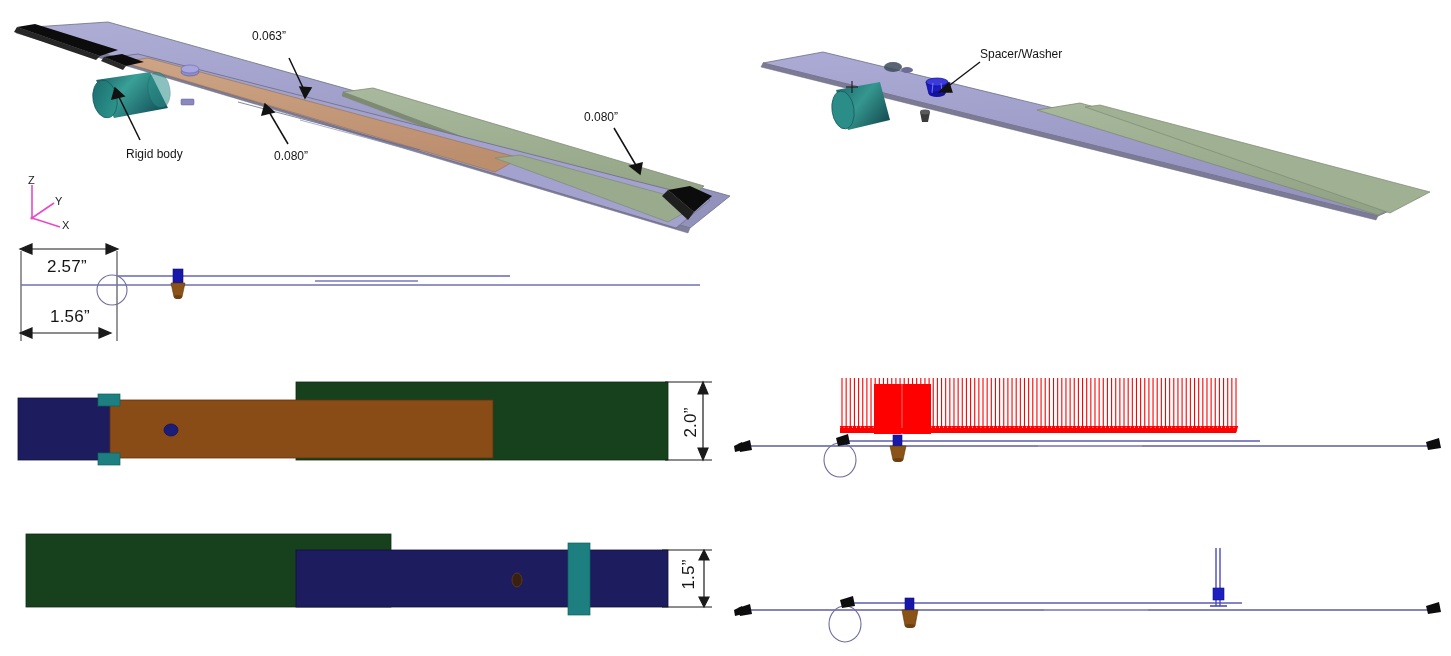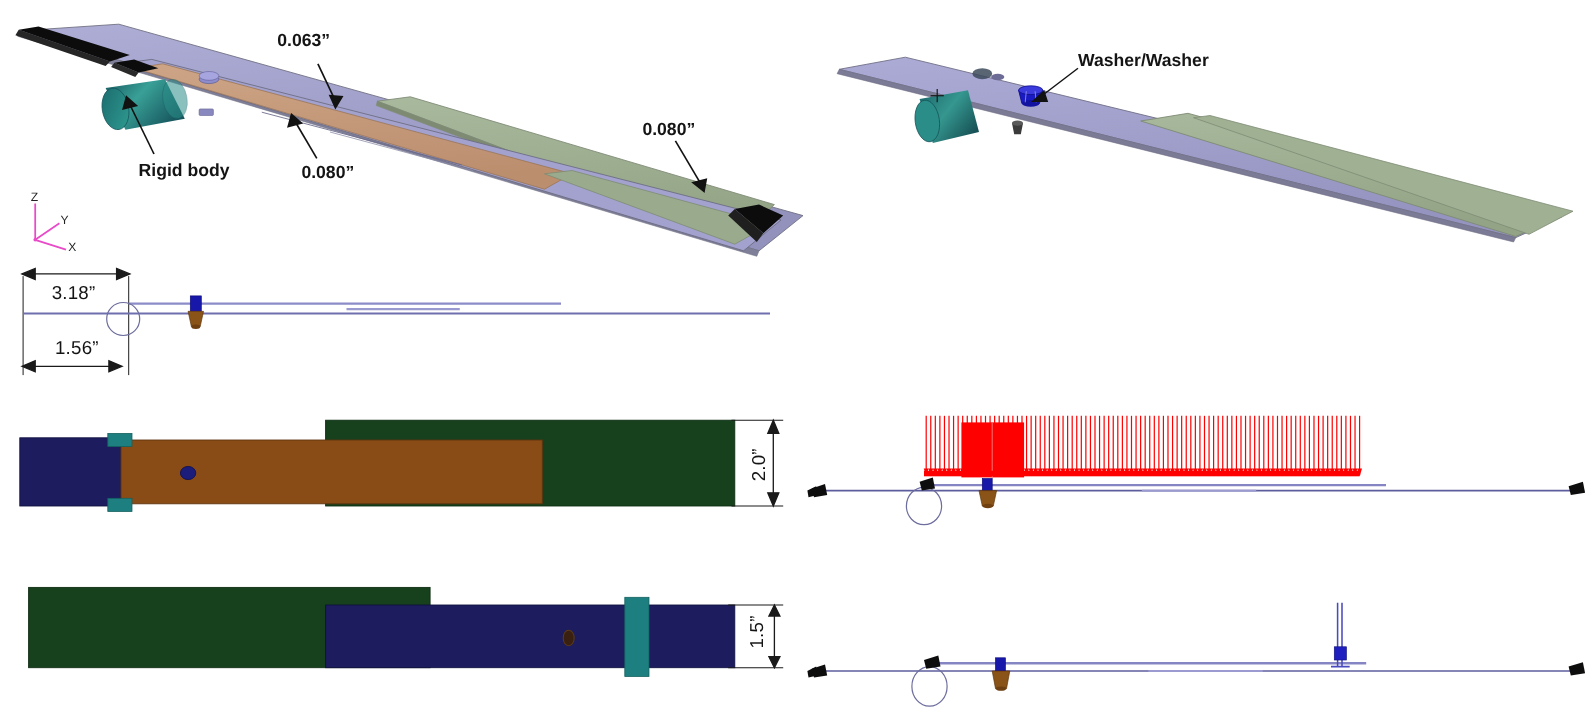--- a/index.html
+++ b/index.html
@@ -29,22 +29,22 @@
     color: #141414;
     white-space: nowrap;
     line-height: 1;
   }
   .lbl-dim {
     font-size: 17px;
     font-weight: 400;
     letter-spacing: 0.2px;
   }
   .lbl-call {
-    font-size: 16px;
-    font-weight: 700;
+    font-size: 12px;
+    font-weight: 400;
   }
   .lbl-axis {
     font-size: 11px;
     color: #222;
   }
   .rot90 {
     transform: rotate(-90deg);
     transform-origin: 50% 50%;
   }
   svg { display: block; overflow: visible; }
@@ -231,21 +231,21 @@
         <polygon points="190,112 200,112 198,122 192,122" fill="#3b3b3b"></polygon>
         <ellipse cx="195" cy="112" rx="5" ry="2.4" fill="#5a5a5a"></ellipse>
       </g>
 
       <g stroke="#121212" stroke-width="1.3" fill="#121212">
         <line x1="250" y1="62" x2="216" y2="88"></line>
         <polygon points="209,92 219,83 222,92"></polygon>
       </g>
     </svg>
 
-    <div class="lbl lbl-call" style="left:250px; top:48px;">Washer/Washer</div>
+    <div class="lbl lbl-call" style="left:250px; top:48px;">Spacer/Washer</div>
   </div>
 
   <div class="panel" style="left:0px; top:238px; width:740px; height:115px;">
     <svg width="740" height="115" viewBox="0 0 740 115">
 
       <g stroke="#1a1a1a" stroke-width="1.2" fill="#1a1a1a">
         <line x1="27" y1="11" x2="111" y2="11"></line>
         <polygon points="20,11 32,6 32,16"></polygon>
         <polygon points="118,11 106,6 106,16"></polygon>
         <line x1="21" y1="13" x2="21" y2="103" stroke-width="0.9"></line>
@@ -266,21 +266,21 @@
 
       <circle cx="112" cy="52" r="15" fill="none" stroke="#6d6d9e" stroke-width="1.1"></circle>
 
       <g>
         <rect x="173" y="31" width="10" height="14" fill="#1717aa" stroke="#0c0c78" stroke-width="0.6"></rect>
         <polygon points="171,45 185,45 182,59 174,59" fill="#8a5317" stroke="#5c3309" stroke-width="0.6"></polygon>
         <ellipse cx="178" cy="59" rx="4" ry="2" fill="#6e3f10"></ellipse>
       </g>
     </svg>
 
-    <div class="lbl lbl-dim" style="left:47px; top:20px;">3.18”</div>
+    <div class="lbl lbl-dim" style="left:47px; top:20px;">2.57”</div>
     <div class="lbl lbl-dim" style="left:50px; top:70px;">1.56”</div>
   </div>
 
   <div class="panel" style="left:0px; top:372px; width:740px; height:112px;">
     <svg width="740" height="112" viewBox="0 0 740 112">
 
       <rect x="296" y="10" width="372" height="78" fill="#17401c" stroke="#0f2e14" stroke-width="0.8"></rect>
 
       <rect x="18" y="26" width="100" height="62" fill="#1c1c5e" stroke="#111140" stroke-width="0.8"></rect>
 

